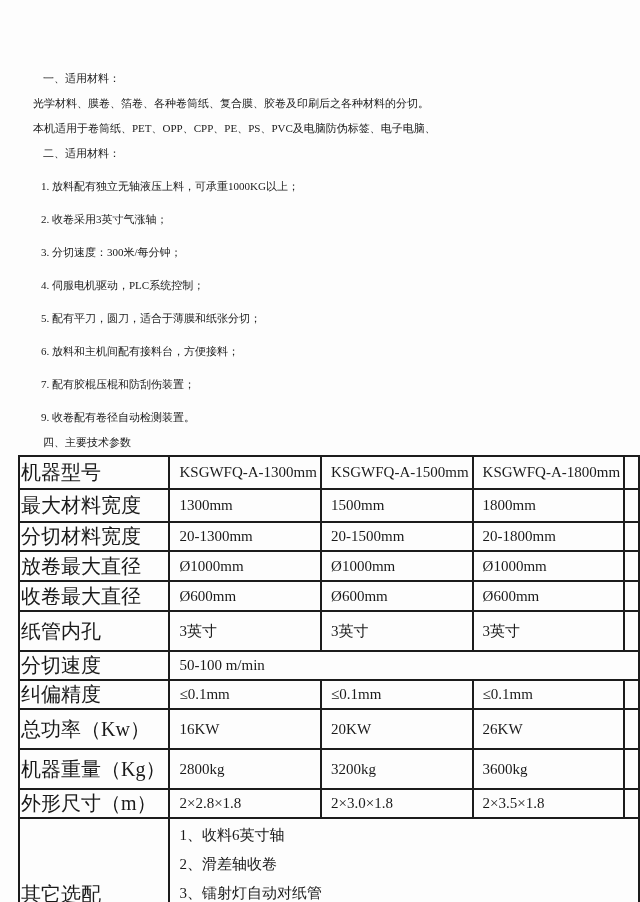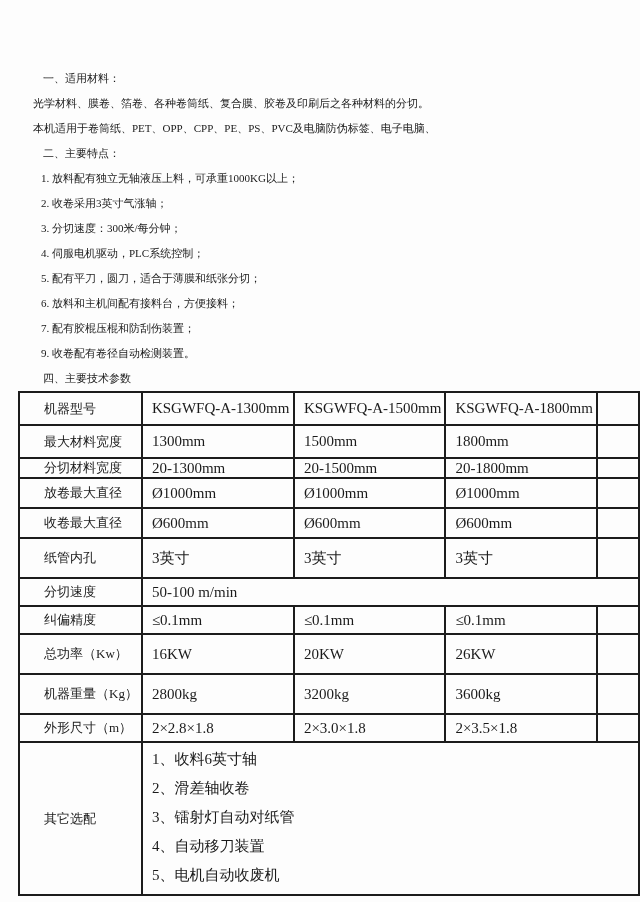--- a/index.html
+++ b/index.html
@@ -17,57 +17,57 @@
   .intro {
     padding: 66px 28px 0 33px;
     font-size: 11px;
   }
   .line {
     height: 25px;
     line-height: 25px;
     white-space: nowrap;
   }
   .line.heading { padding-left: 10px; }
-  .line.item    { padding-left: 8px;  }
+  .line.item    { padding-left: 8px; margin-top: 8px;  }
 
   
   .spec-table {
     border-collapse: collapse;
     table-layout: fixed;
     margin: 0 0 0 18px;
     font-size: 15px;
   }
   .spec-table td {
     border: 2px solid #1c1c1c;
     vertical-align: middle;
     padding: 0 3px 0 9px;
     overflow: hidden;
     white-space: nowrap;
   }
-  .spec-table td.lbl { font-size: 13px; padding-left: 24px; }
+  .spec-table td.lbl { font-size: 20px; padding-left: 1px; }
   .spec-table td.narrow { padding: 0; }
   tr.h33  { height: 33px; }
   tr.h31  { height: 19px; }
   tr.h30  { height: 30px; border-radius: 9px; }
   tr.h29  { height: 40px; }
   tr.h28  { height: 28px; margin-top: 48px; }
   tr.h146 { height: 146px; }
   td.opts { padding-top: 2px; padding-bottom: 4px; }
   .opt { height: 29px; line-height: 29px; white-space: nowrap; }
 </style>
 </head>
 <body>
 
 <div class="doc-page">
 
   <div class="intro">
     <div class="line heading">一、适用材料：</div>
     <div class="line">光学材料、膜卷、箔卷、各种卷筒纸、复合膜、胶卷及印刷后之各种材料的分切。</div>
     <div class="line">本机适用于卷筒纸、PET、OPP、CPP、PE、PS、PVC及电脑防伪标签、电子电脑、</div>
-    <div class="line heading">二、主要特点：</div>
+    <div class="line heading">二、适用材料：</div>
     <div class="line item">1. 放料配有独立无轴液压上料，可承重1000KG以上；</div>
     <div class="line item">2. 收卷采用3英寸气涨轴；</div>
     <div class="line item">3. 分切速度：300米/每分钟；</div>
     <div class="line item">4. 伺服电机驱动，PLC系统控制；</div>
     <div class="line item">5. 配有平刀，圆刀，适合于薄膜和纸张分切；</div>
     <div class="line item">6. 放料和主机间配有接料台，方便接料；</div>
     <div class="line item">7. 配有胶棍压棍和防刮伤装置；</div>
     <div class="line item">9. 收卷配有卷径自动检测装置。</div>
     <div class="line heading">四、主要技术参数</div>
   </div>

